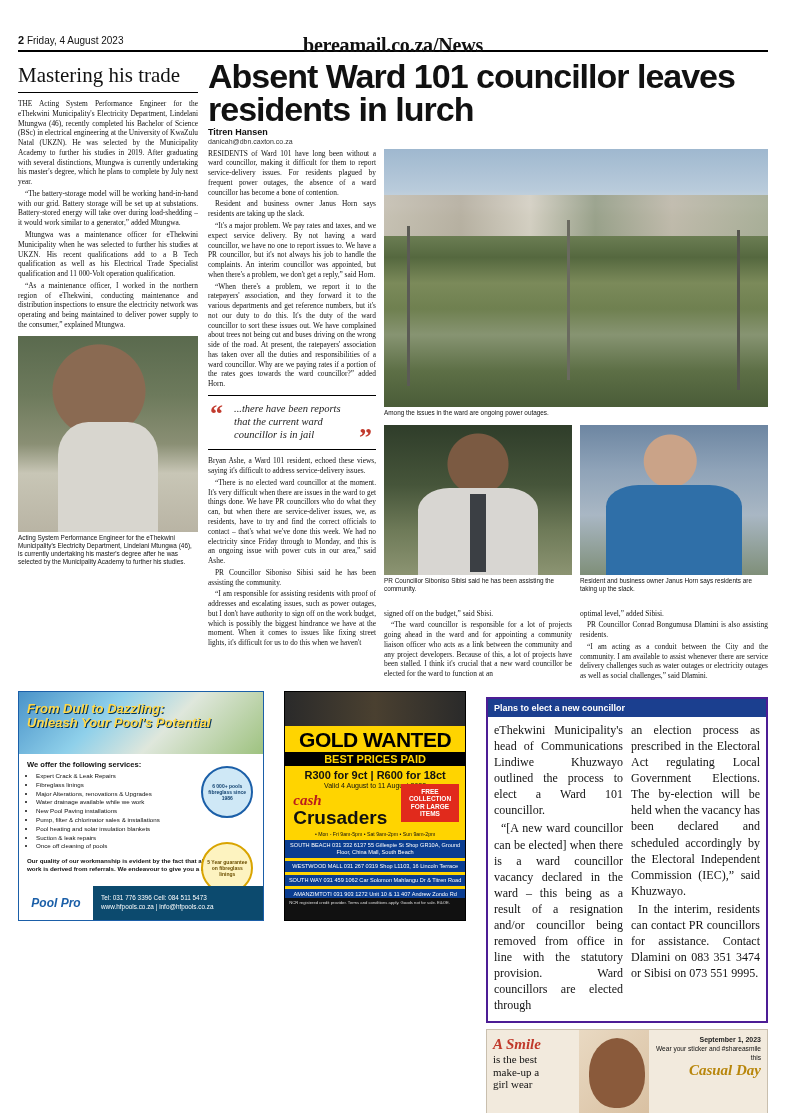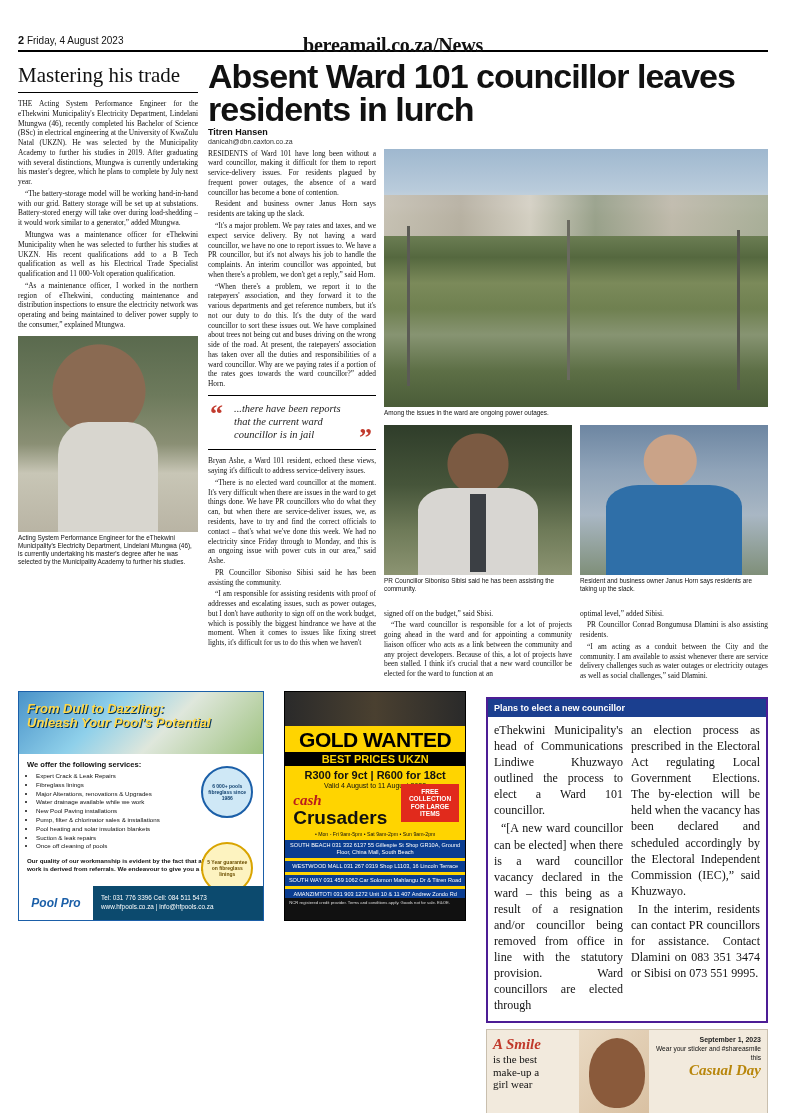--- a/index.html
+++ b/index.html
@@ -329,21 +329,21 @@
           <div>www.hfpools.co.za | info@hfpools.co.za</div>
         </div>
       </div>
     </div>
 
     <div class="ad ad-gold">
       <div class="gold-top">
           <div class="jewel"></div>
         </div>
       <div class="gold-title">GOLD WANTED</div>
-      <div class="gold-sub">BEST PRICES UKZN</div>
+      <div class="gold-sub">BEST PRICES PAID</div>
       <div class="gold-price">R300 for 9ct | R600 for 18ct</div>
       <div class="gold-valid">Valid 4 August to 11 August 2023</div>
       <div class="gold-cash">cash</div>
       <div class="gold-crus">Crusaders</div>
       <div class="gold-free">FREE COLLECTION FOR LARGE ITEMS</div>
       <div class="gold-hours">• Mon - Fri 9am-5pm • Sat 9am-2pm • Sun 9am-2pm</div>
       <div class="gold-branch">SOUTH BEACH 031 332 6137
 55 Gillespie St Shop GR10A, Ground Floor, China Mall, South Beach</div>
       <div class="gold-branch">WESTWOOD MALL 031 267 0319
 Shop L1103, 16 Lincoln Terrace</div>

